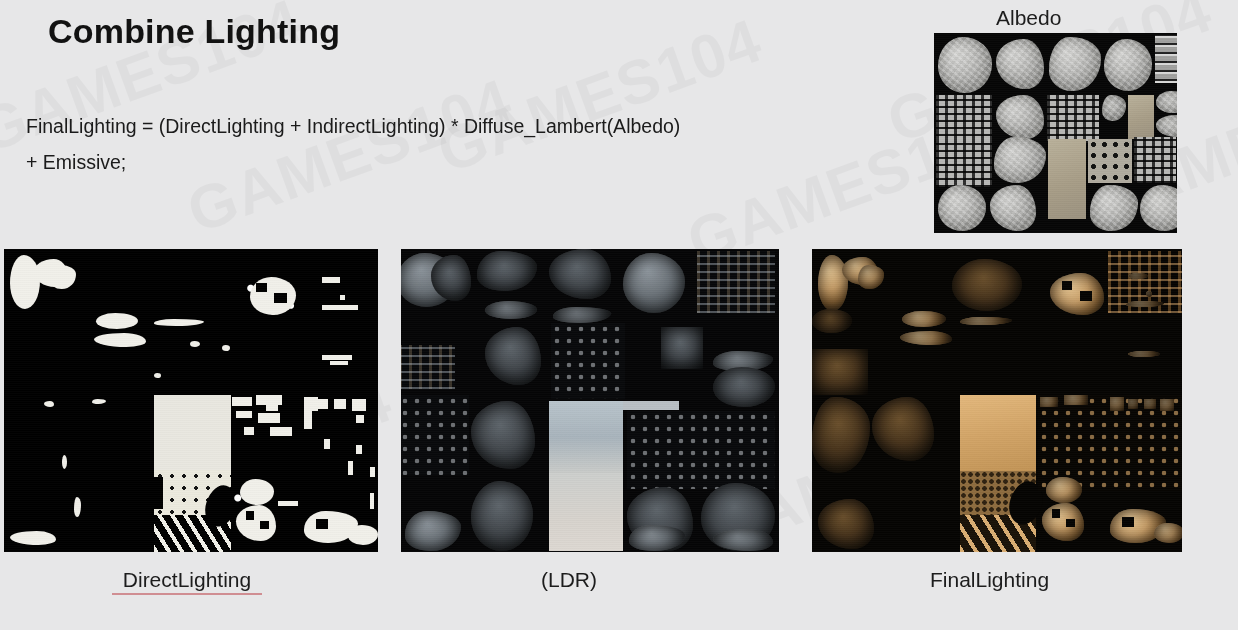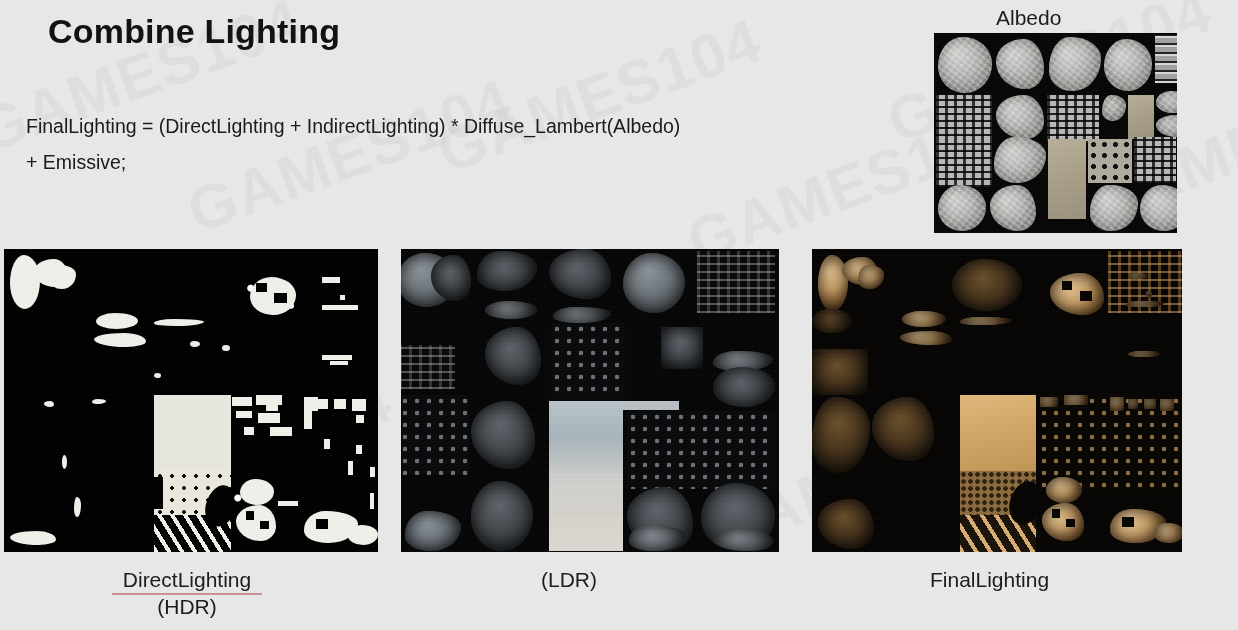--- a/index.html
+++ b/index.html
@@ -433,21 +433,20 @@
       <div class="cell fl-rock blob3" style="left:298px;top:260px;width:56px; height:34px;"></div>
       <div class="cell fl-bg" style="left:310px;top:268px;width:12px; height:10px;"></div>
       <div class="cell fl-rock blob" style="left:342px;top:274px;width:30px; height:20px;"></div>
       <div class="cell fl-rock-d blob2" style="left:6px;  top:250px;width:56px; height:50px;"></div>
       <div class="grain"></div>
     </div>
   </div>
 
   <div class="caption" id="cap-direct">
     <span class="line1 misspell">DirectLighting</span>
-    <span class="line2">(HDR)</span>
   </div>
 
   <div class="caption" id="cap-indirect">
     <span class="line2">(LDR)</span>
   </div>
 
   <div class="caption" id="cap-final">
     <span class="line1">FinalLighting</span>
   </div>
 

